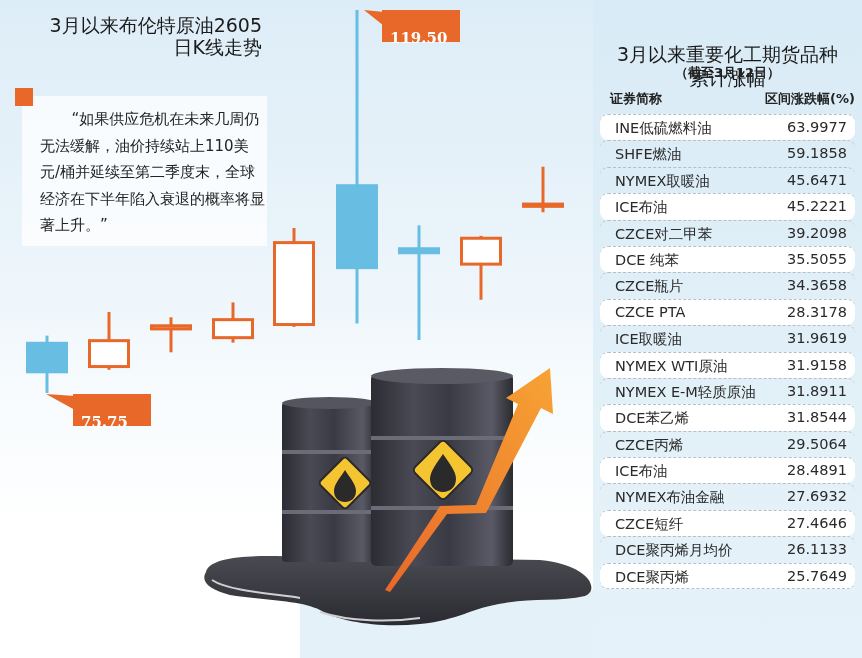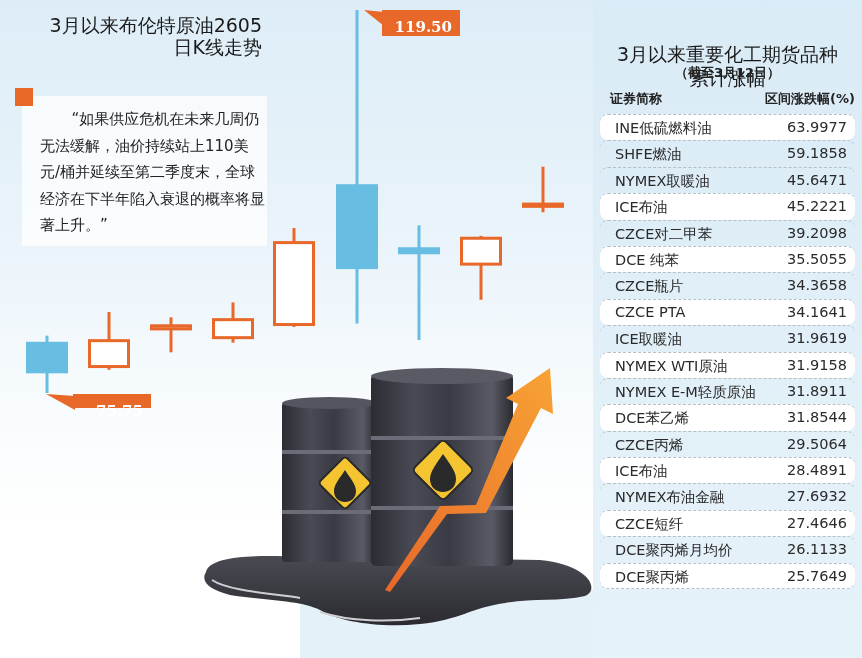--- a/index.html
+++ b/index.html
@@ -34,21 +34,21 @@
   .quote-text {
     position: absolute; left: 40px; top: 106px; width: 228px;
     font-size: 15px; line-height: 26.5px; color: #222;
     text-indent: 2.1em;
   }
   .chart-svg { position: absolute; left: 0; top: 0; }
   .price-label {
     position: absolute; background: #e8682a; color: #fff;
     font-family: "DejaVu Serif", "Liberation Serif", serif;
     font-weight: bold; font-size: 15px; line-height: 24px;
-    padding: 5px 8px; text-align: right;
+    padding: 16px 8px; text-align: left;
   }
   .label-high { left: 382px; top: 10px; width: 78px; height: 26px; }
   .label-low  { left: 73px;  top: 394px; width: 78px; height: 14px; }
   .right-panel {
     position: absolute; left: 593px; top: 0; width: 269px; height: 658px;
     background: linear-gradient(180deg, #d9ebf6 0%, #e2f0f8 60%, #e6f2f9 100%);
   }
   .right-title {
     position: absolute; left: 593px; top: 14px; width: 269px; text-align: center;
     font-size: 19px; line-height: 24px; color: #1a1a1a; margin-top: 28px;
@@ -204,21 +204,21 @@
     <div class="row light">
       <span class="name">DCE 纯苯</span>
       <span class="val">35.5055</span>
     </div>
     <div class="row dark">
       <span class="name">CZCE瓶片</span>
       <span class="val">34.3658</span>
     </div>
     <div class="row light">
       <span class="name">CZCE PTA</span>
-      <span class="val">34.1641</span>
+      <span class="val">28.3178</span>
     </div>
     <div class="row dark">
       <span class="name">ICE取暖油</span>
       <span class="val">31.9619</span>
     </div>
     <div class="row light">
       <span class="name">NYMEX WTI原油</span>
       <span class="val">31.9158</span>
     </div>
     <div class="row dark">

